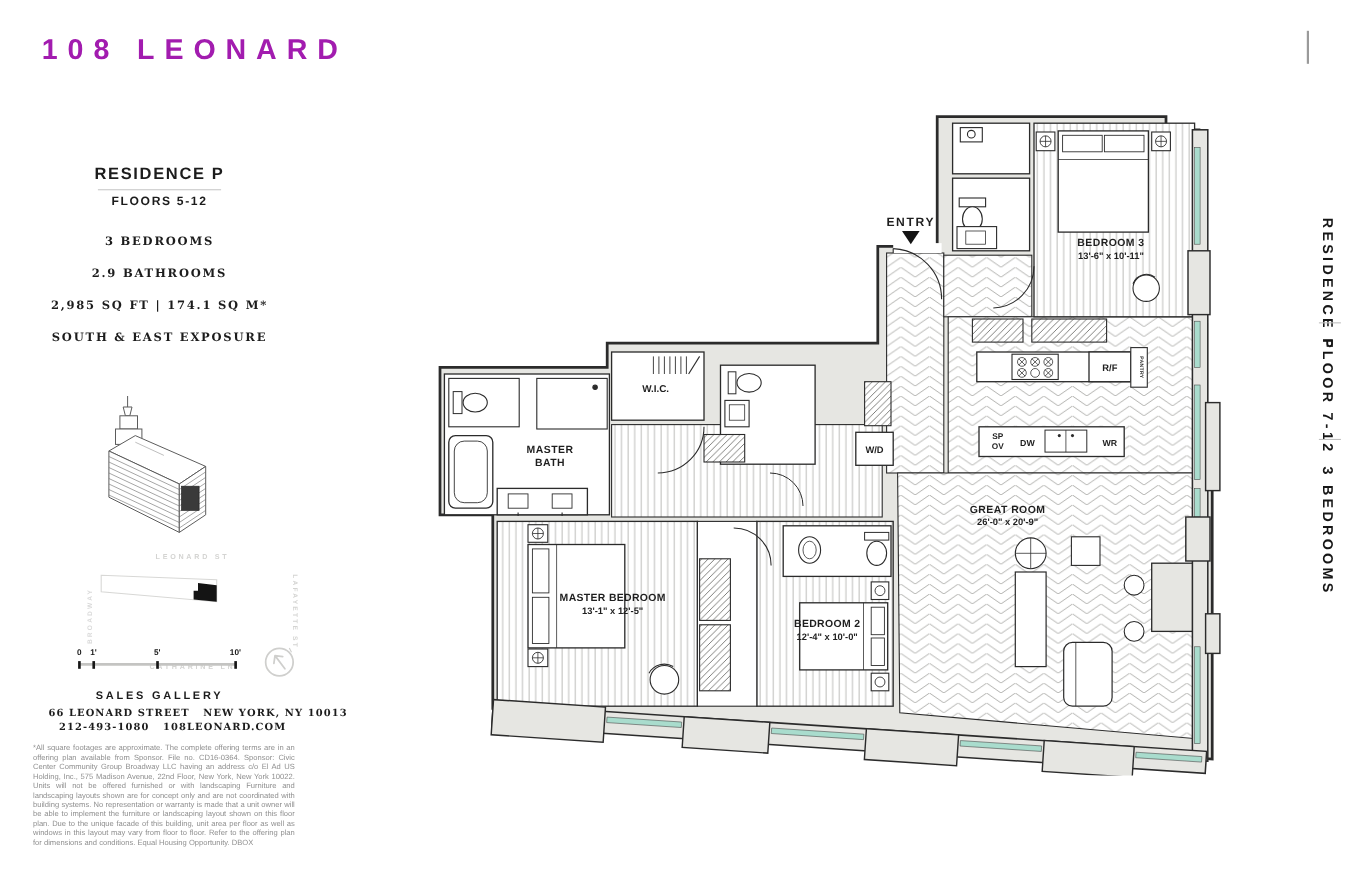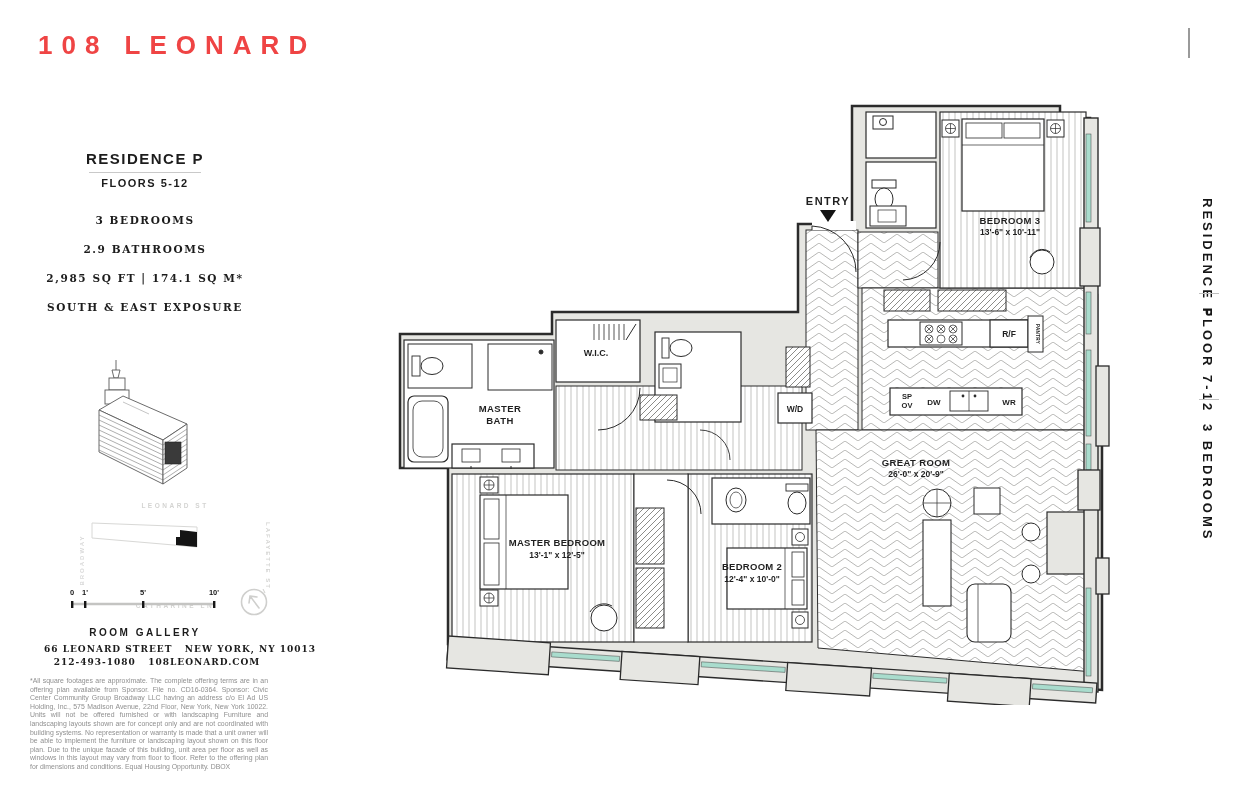--- a/index.html
+++ b/index.html
@@ -1,19 +1,19 @@
 <!DOCTYPE html>
 <html><head>
 <meta charset="utf-8">
 <style>
   * { margin:0; padding:0; box-sizing:border-box; }
   html,body { width:1237px; height:800px; background:#ffffff; overflow:hidden;
               font-family:"Liberation Sans", sans-serif; color:#1c1c1c; }
   .abs { position:absolute; }
-  #logo { left:38px; top:30px; font-size:26px; font-weight:bold; letter-spacing:9px; color:#ef4444; }
+  #logo { left:38px; top:30px; font-size:26px; font-weight:bold; letter-spacing:9px; color:#a21caf; }
   #infopanel { left:30px; top:150px; width:230px; text-align:center; }
   .res-title { font-size:15px; font-weight:bold; letter-spacing:1.5px; }
   .res-rule  { width:112px; height:1px; background:#c9c9c9; margin:5px auto 4px auto; }
   .res-floors{ font-size:11px; font-weight:bold; letter-spacing:1.5px; }
   .stat { font-family:"DejaVu Serif", serif; font-weight:bold; font-size:10.5px;
           letter-spacing:1.6px; margin-top:17px; }
   .stat.first { margin-top:25px; }
   #salesblock { left:20px; top:627px; width:250px; text-align:center; }
   .sales-title { font-size:10px; font-weight:bold; letter-spacing:2.5px; }
   .sales-line  { font-family:"DejaVu Serif", serif; font-weight:bold; font-size:9px;
@@ -102,21 +102,21 @@
     <text x="154" y="10">10'</text>
   </g>
   <g stroke="#cfcfcd" fill="none" stroke-width="1.6">
     <circle cx="194" cy="17" r="12.5"></circle>
     <path d="M199,23 L190,11 M190,11 L189,18 M190,11 L197,12" stroke-linecap="round"></path>
     <path d="M203,4 l2,4" stroke-width="1"></path>
   </g>
 </svg>
 
 <div id="salesblock" class="abs">
-  <div class="sales-title">ROOM GALLERY</div>
+  <div class="sales-title">SALES GALLERY</div>
   <div class="sales-line">66 LEONARD STREET   NEW YORK, NY 10013</div>
   <div class="sales-line" style="margin-top:3px;">212-493-1080   108LEONARD.COM</div>
 </div>
 
 <div id="disclaimer" class="abs">*All square footages are approximate. The complete offering terms are in an offering plan available from Sponsor. File no. CD16-0364. Sponsor: Civic Center Community Group Broadway LLC having an address c/o El Ad US Holding, Inc., 575 Madison Avenue, 22nd Floor, New York, New York 10022. Units will not be offered furnished or with landscaping Furniture and landscaping layouts shown are for concept only and are not coordinated with building systems. No representation or warranty is made that a unit owner will be able to implement the furniture or landscaping layout shown on this floor plan. Due to the unique facade of this building, unit area per floor as well as windows in this layout may vary from floor to floor. Refer to the offering plan for dimensions and conditions. Equal Housing Opportunity. DBOX</div>
 
 <div id="side-tick" class="abs"></div>
 <div class="abs side-seg" style="left:1200px; top:198px;">RESIDENCE P</div>
 <div class="abs side-div" style="left:1199px; top:293px;"></div>
 <div class="abs side-seg" style="left:1200px; top:308px;">FLOOR 7-12</div>

